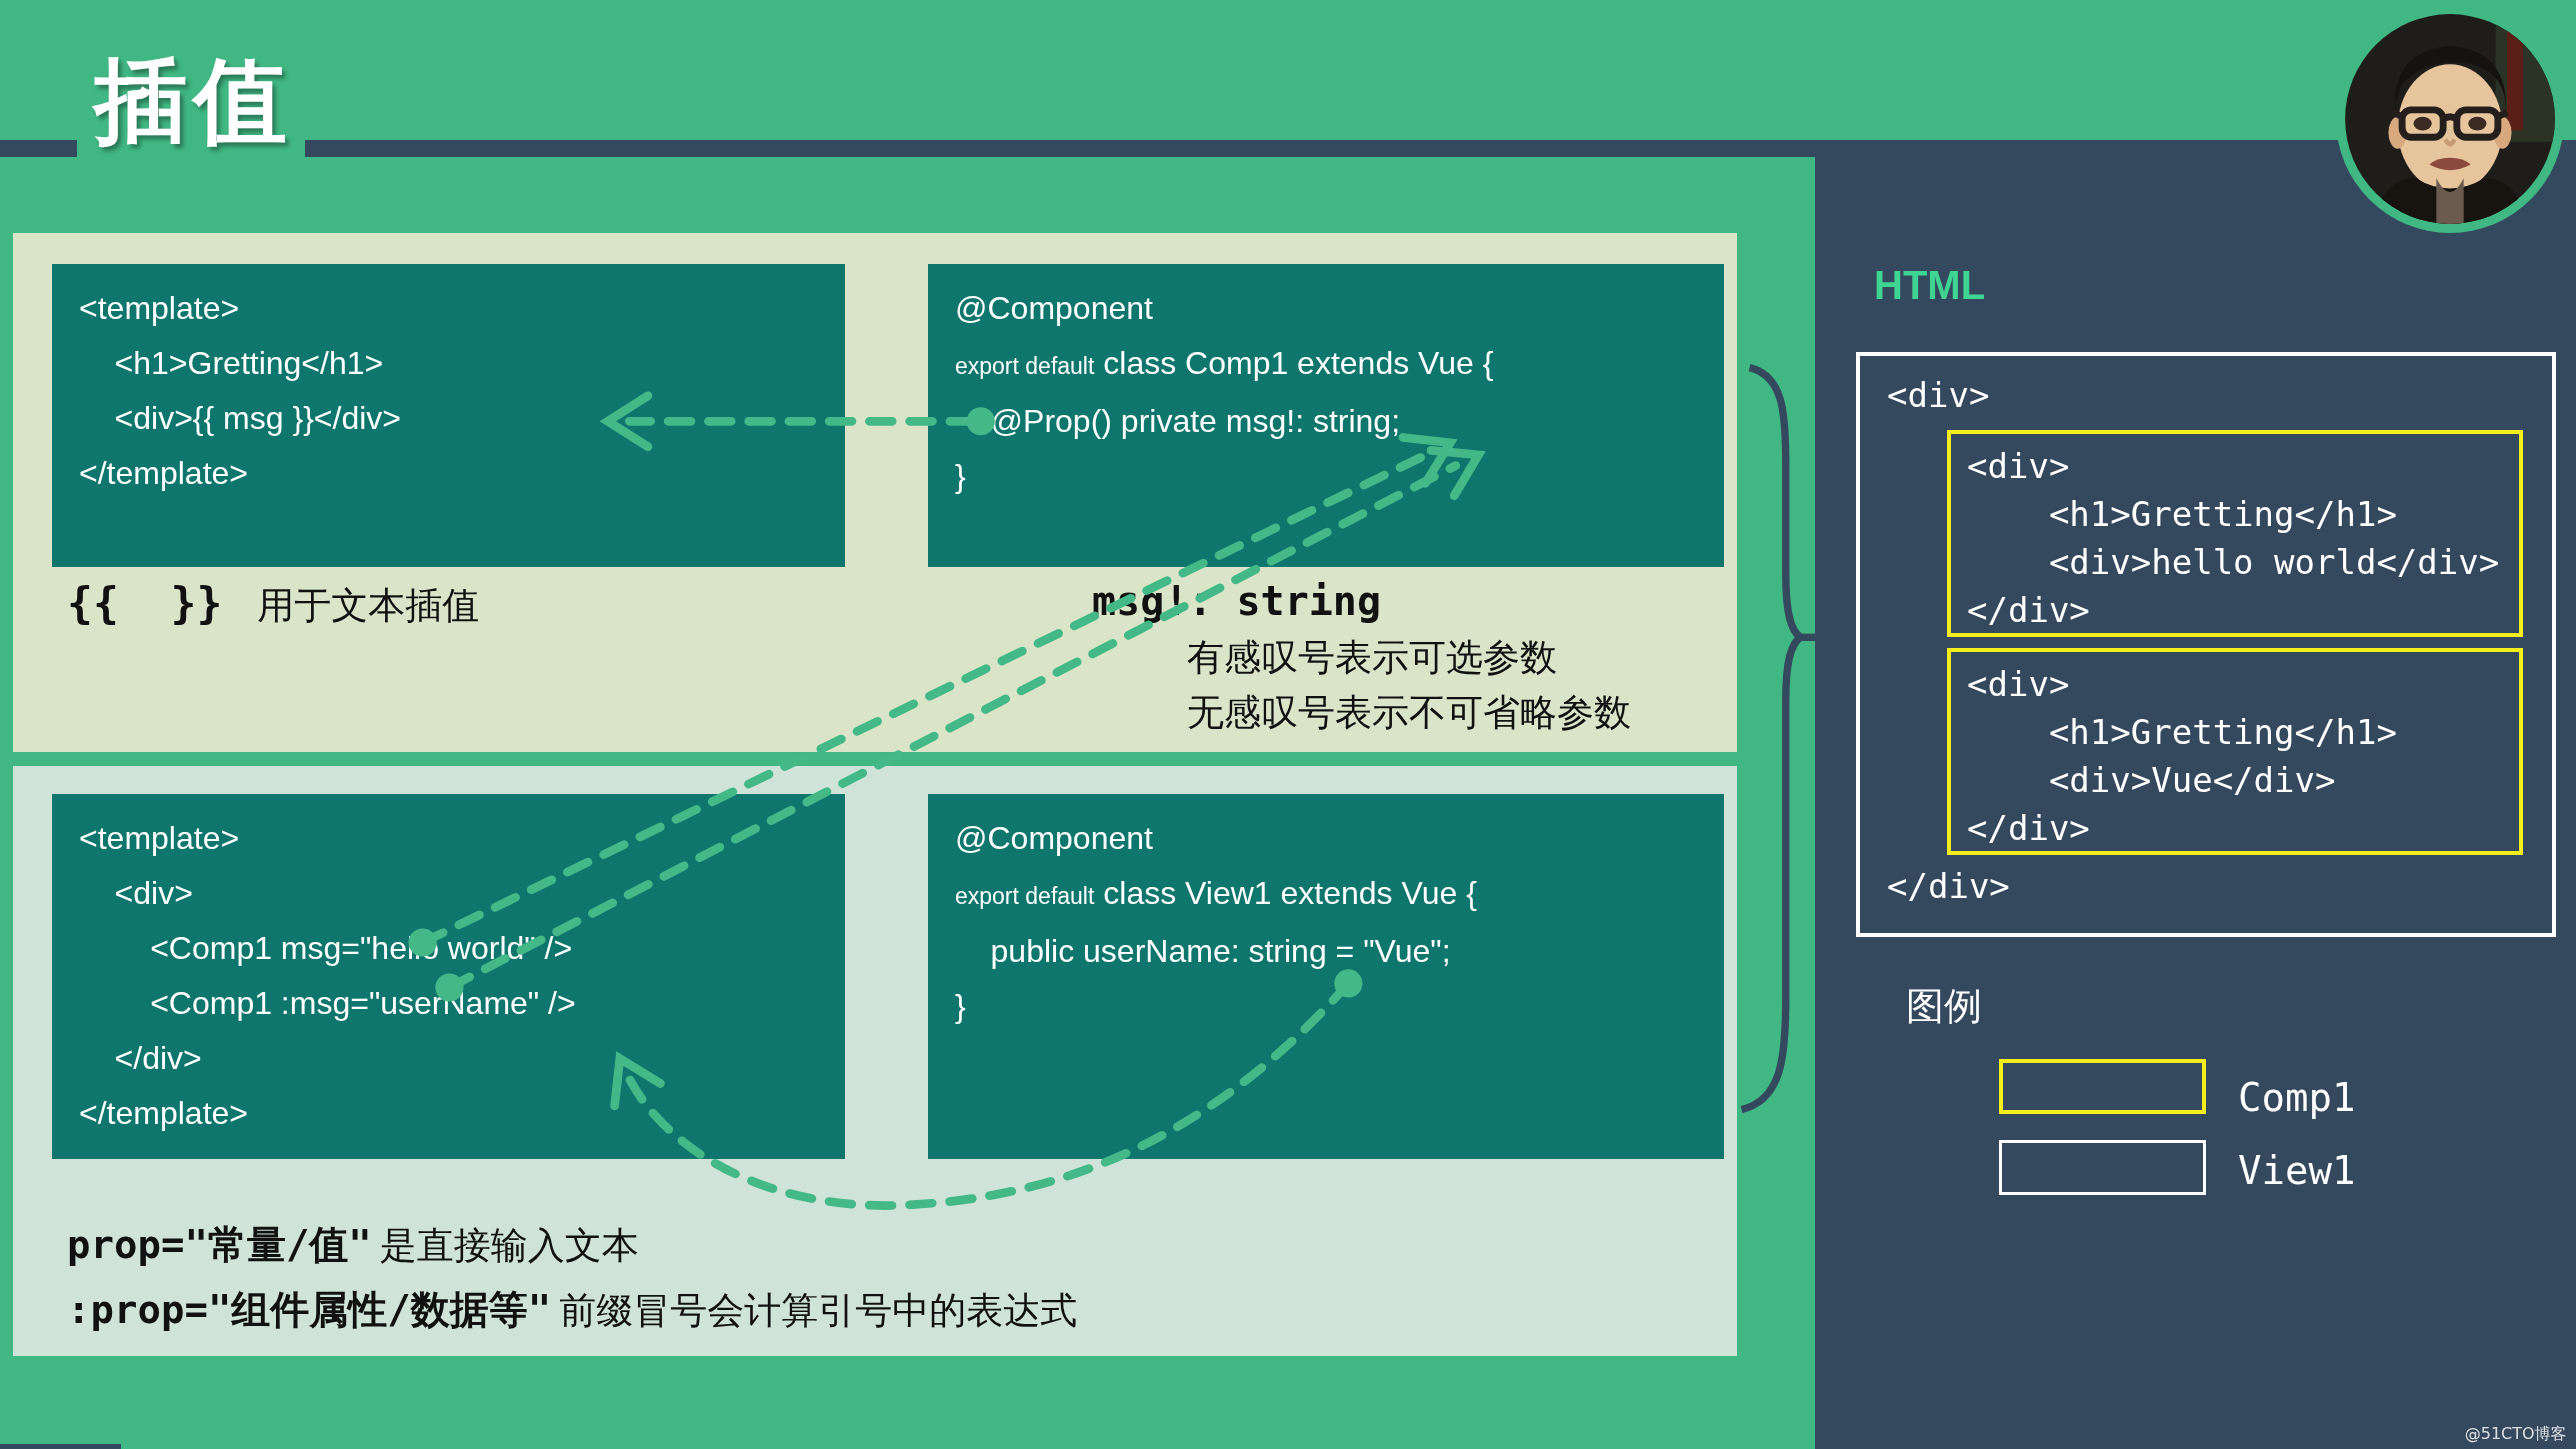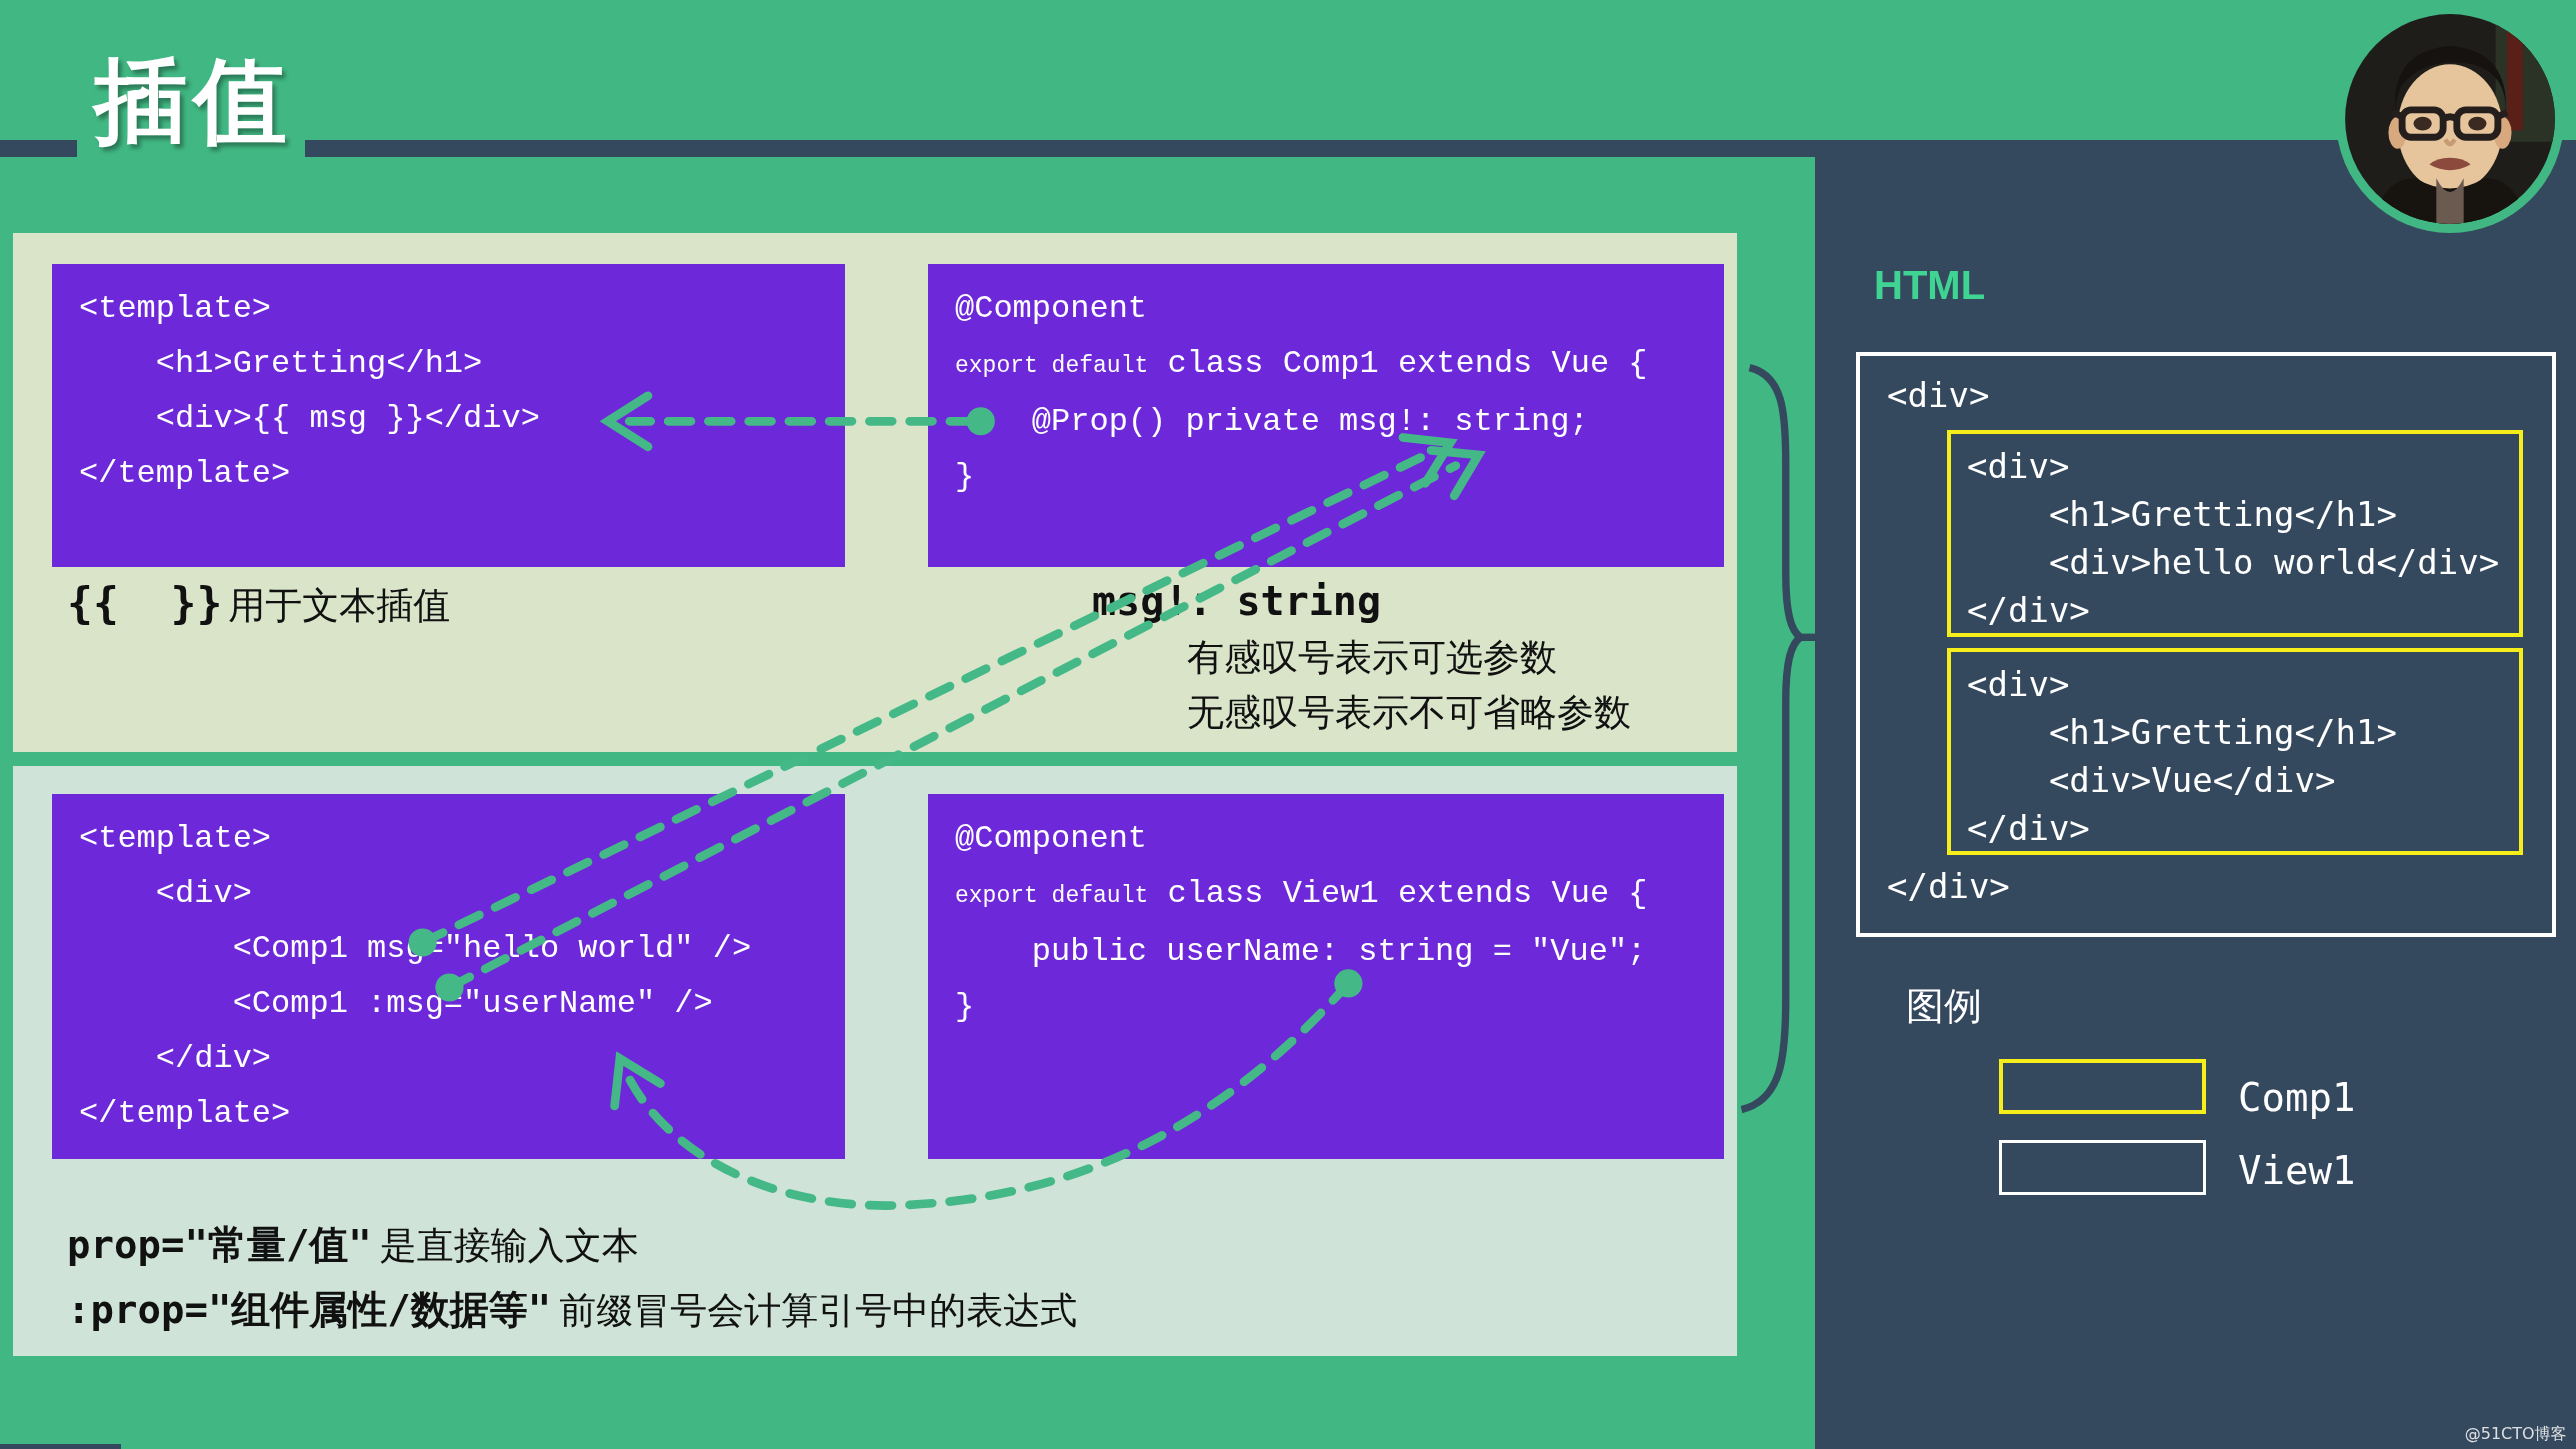--- a/index.html
+++ b/index.html
@@ -17,37 +17,37 @@
     font-family:"DejaVu Serif","Liberation Serif",serif;letter-spacing:6.7px;
     text-shadow:3.4px 4px 4.7px rgba(0,0,0,.35);white-space:pre;
   }
   
   .sidebar{left:1815px;top:140px;width:761px;height:1309px;background:#35495e;}
   
   .panel-top{left:13.4px;top:233px;width:1724px;height:519px;background:#d9e4c9;}
   .panel-bottom{left:13.4px;top:766px;width:1724px;height:590px;background:#cfe3d8;}
   
   .codeblock{
-    background:#6d28d9;color:#ffffff;
-    font-family:Liberation Mono, monospace;
+    background:#0f766e;color:#ffffff;
+    font-family:Liberation Sans, sans-serif;
     font-size:32px;line-height:55px;padding:17.4px 0 0 27px;box-sizing:border-box;
   }
   .codeblock .ln{white-space:pre;}
   .kw-small{font-size:23px;}
   .b1{left:52px;top:264px;width:793px;height:303px;}
   .b2{left:928px;top:264px;width:796px;height:303px;}
   .b3{left:52px;top:794px;width:793px;height:365px;}
   .b4{left:928px;top:794px;width:796px;height:365px;}
   
   .note-row{display:flex;align-items:baseline;color:#111;}
   .note-code{font-family:"DejaVu Sans Mono","Liberation Mono",monospace;font-weight:bold;white-space:pre;}
   .note-text{font-weight:400;white-space:pre;}
   .a1{left:67px;top:578px;}
   .a1 .note-code{font-size:43px;}
-  .a1 .note-text{font-size:37px;margin-left:6px;}
+  .a1 .note-text{font-size:37px;margin-left:35px;}
   .a2-code{left:1092px;top:578px;font-size:40px;font-weight:bold;color:#111;
            font-family:"DejaVu Sans Mono","Liberation Mono",monospace;white-space:pre;}
   .a2-t1{left:1187px;top:633px;font-size:37px;color:#111;white-space:pre;}
   .a2-t2{left:1187px;top:688px;font-size:37px;color:#111;white-space:pre;}
   .a3-l1{left:67px;top:1218px;}
   .a3-l2{left:67px;top:1283px;}
   .a3-l1 .note-code,.a3-l2 .note-code{font-size:39px;}
   .a3-l1 .note-text,.a3-l2 .note-text{font-size:37px;margin-left:8px;}
   
   .sb-heading{left:1854px;top:263px;display:flex;align-items:baseline;}

